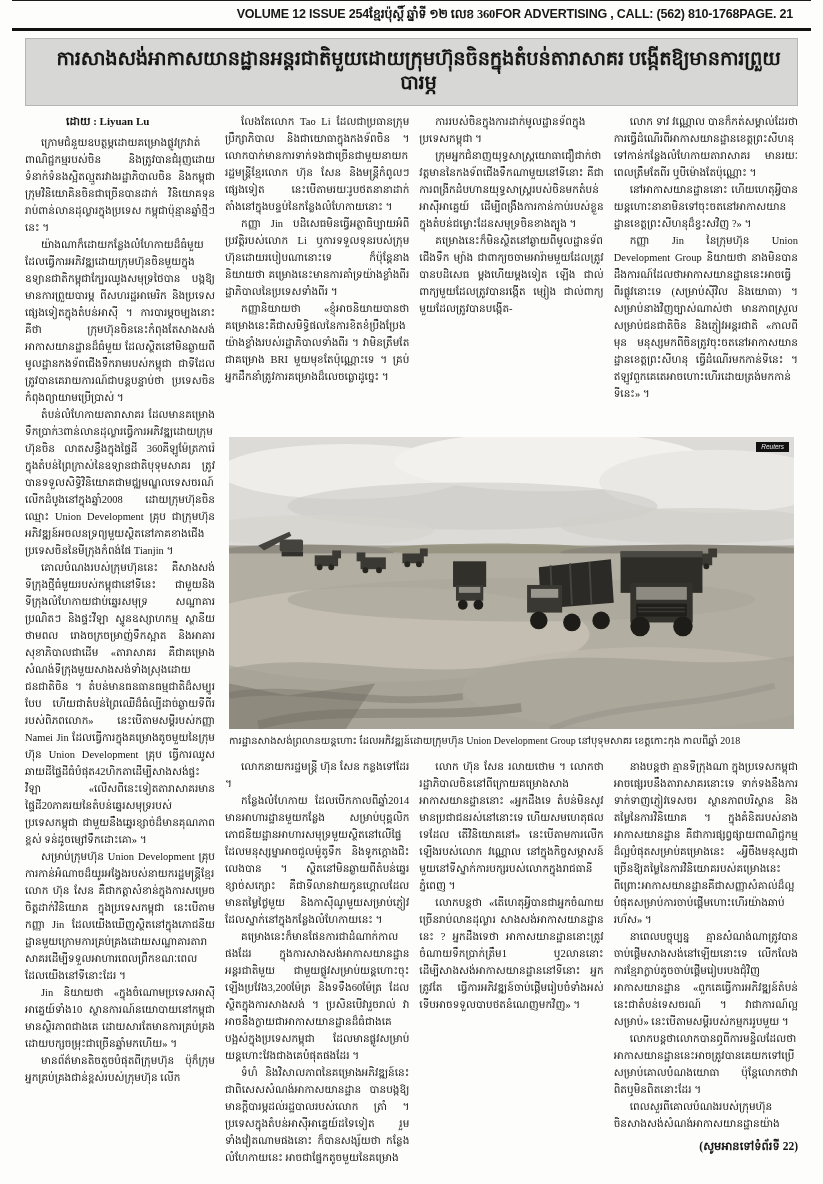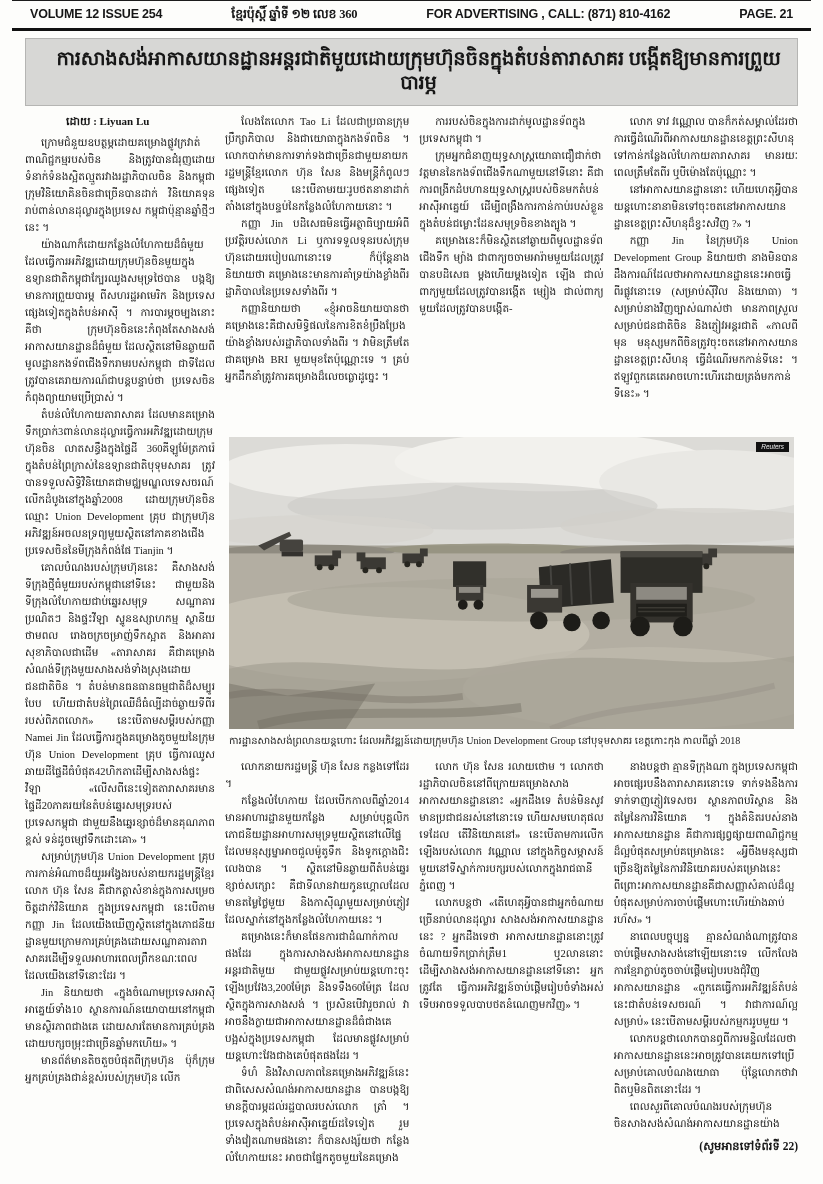--- a/index.html
+++ b/index.html
@@ -10,21 +10,21 @@
     background:#fdfdfb;
     color:#161616;
     font-family:"Liberation Serif", serif;
     overflow:hidden;
     box-sizing:border-box;
   }
   
   .rule-thin{border-top:1.5px solid #1c1c1c;margin:0 12px;}
   .rule-thick{border-top:3px solid #111;margin:0 12px;}
   .header-row{
-    display:flex;justify-content:space-between;align-items:baseline;
+    display:flex;justify-content:flex-end;align-items:baseline;
     padding:5px 30px 4px 30px;
     font-family:"Liberation Sans", sans-serif;
     font-weight:bold;font-size:12.5px;letter-spacing:-0.2px;
     white-space:nowrap;
   }
   .header-row .masthead{font-family:"Liberation Serif", serif;font-weight:bold;}
   .headline-band{
     margin:7px 25px 0 25px;
     background:#d7d7d5;
     border:1px solid #b5b5b3;
@@ -73,21 +73,21 @@
 </head>
 <body>
 
 <div class="page">
 
   <div class="rule-thin"></div>
 
   <div class="header-row">
     <span>VOLUME 12   ISSUE 254</span>
     <span class="masthead">ខ្មែរប៉ុស្តិ៍ ឆ្នាំទី ១២   លេខ 360</span>
-    <span>FOR ADVERTISING ,  CALL: (871) 810-4162</span>
+    <span>FOR ADVERTISING ,  CALL: (562) 810-1768</span>
     <span>PAGE. 21</span>
   </div>
 
   <div class="rule-thick"></div>
 
   <div class="headline-band">
     <h1>ការសាងសង់អាកាសយានដ្ឋានអន្តរជាតិមួយដោយក្រុមហ៊ុនចិនក្នុងតំបន់តារាសាគរ បង្កើតឱ្យមានការព្រួយបារម្ភ</h1>
   </div>
 
   <div class="content">

